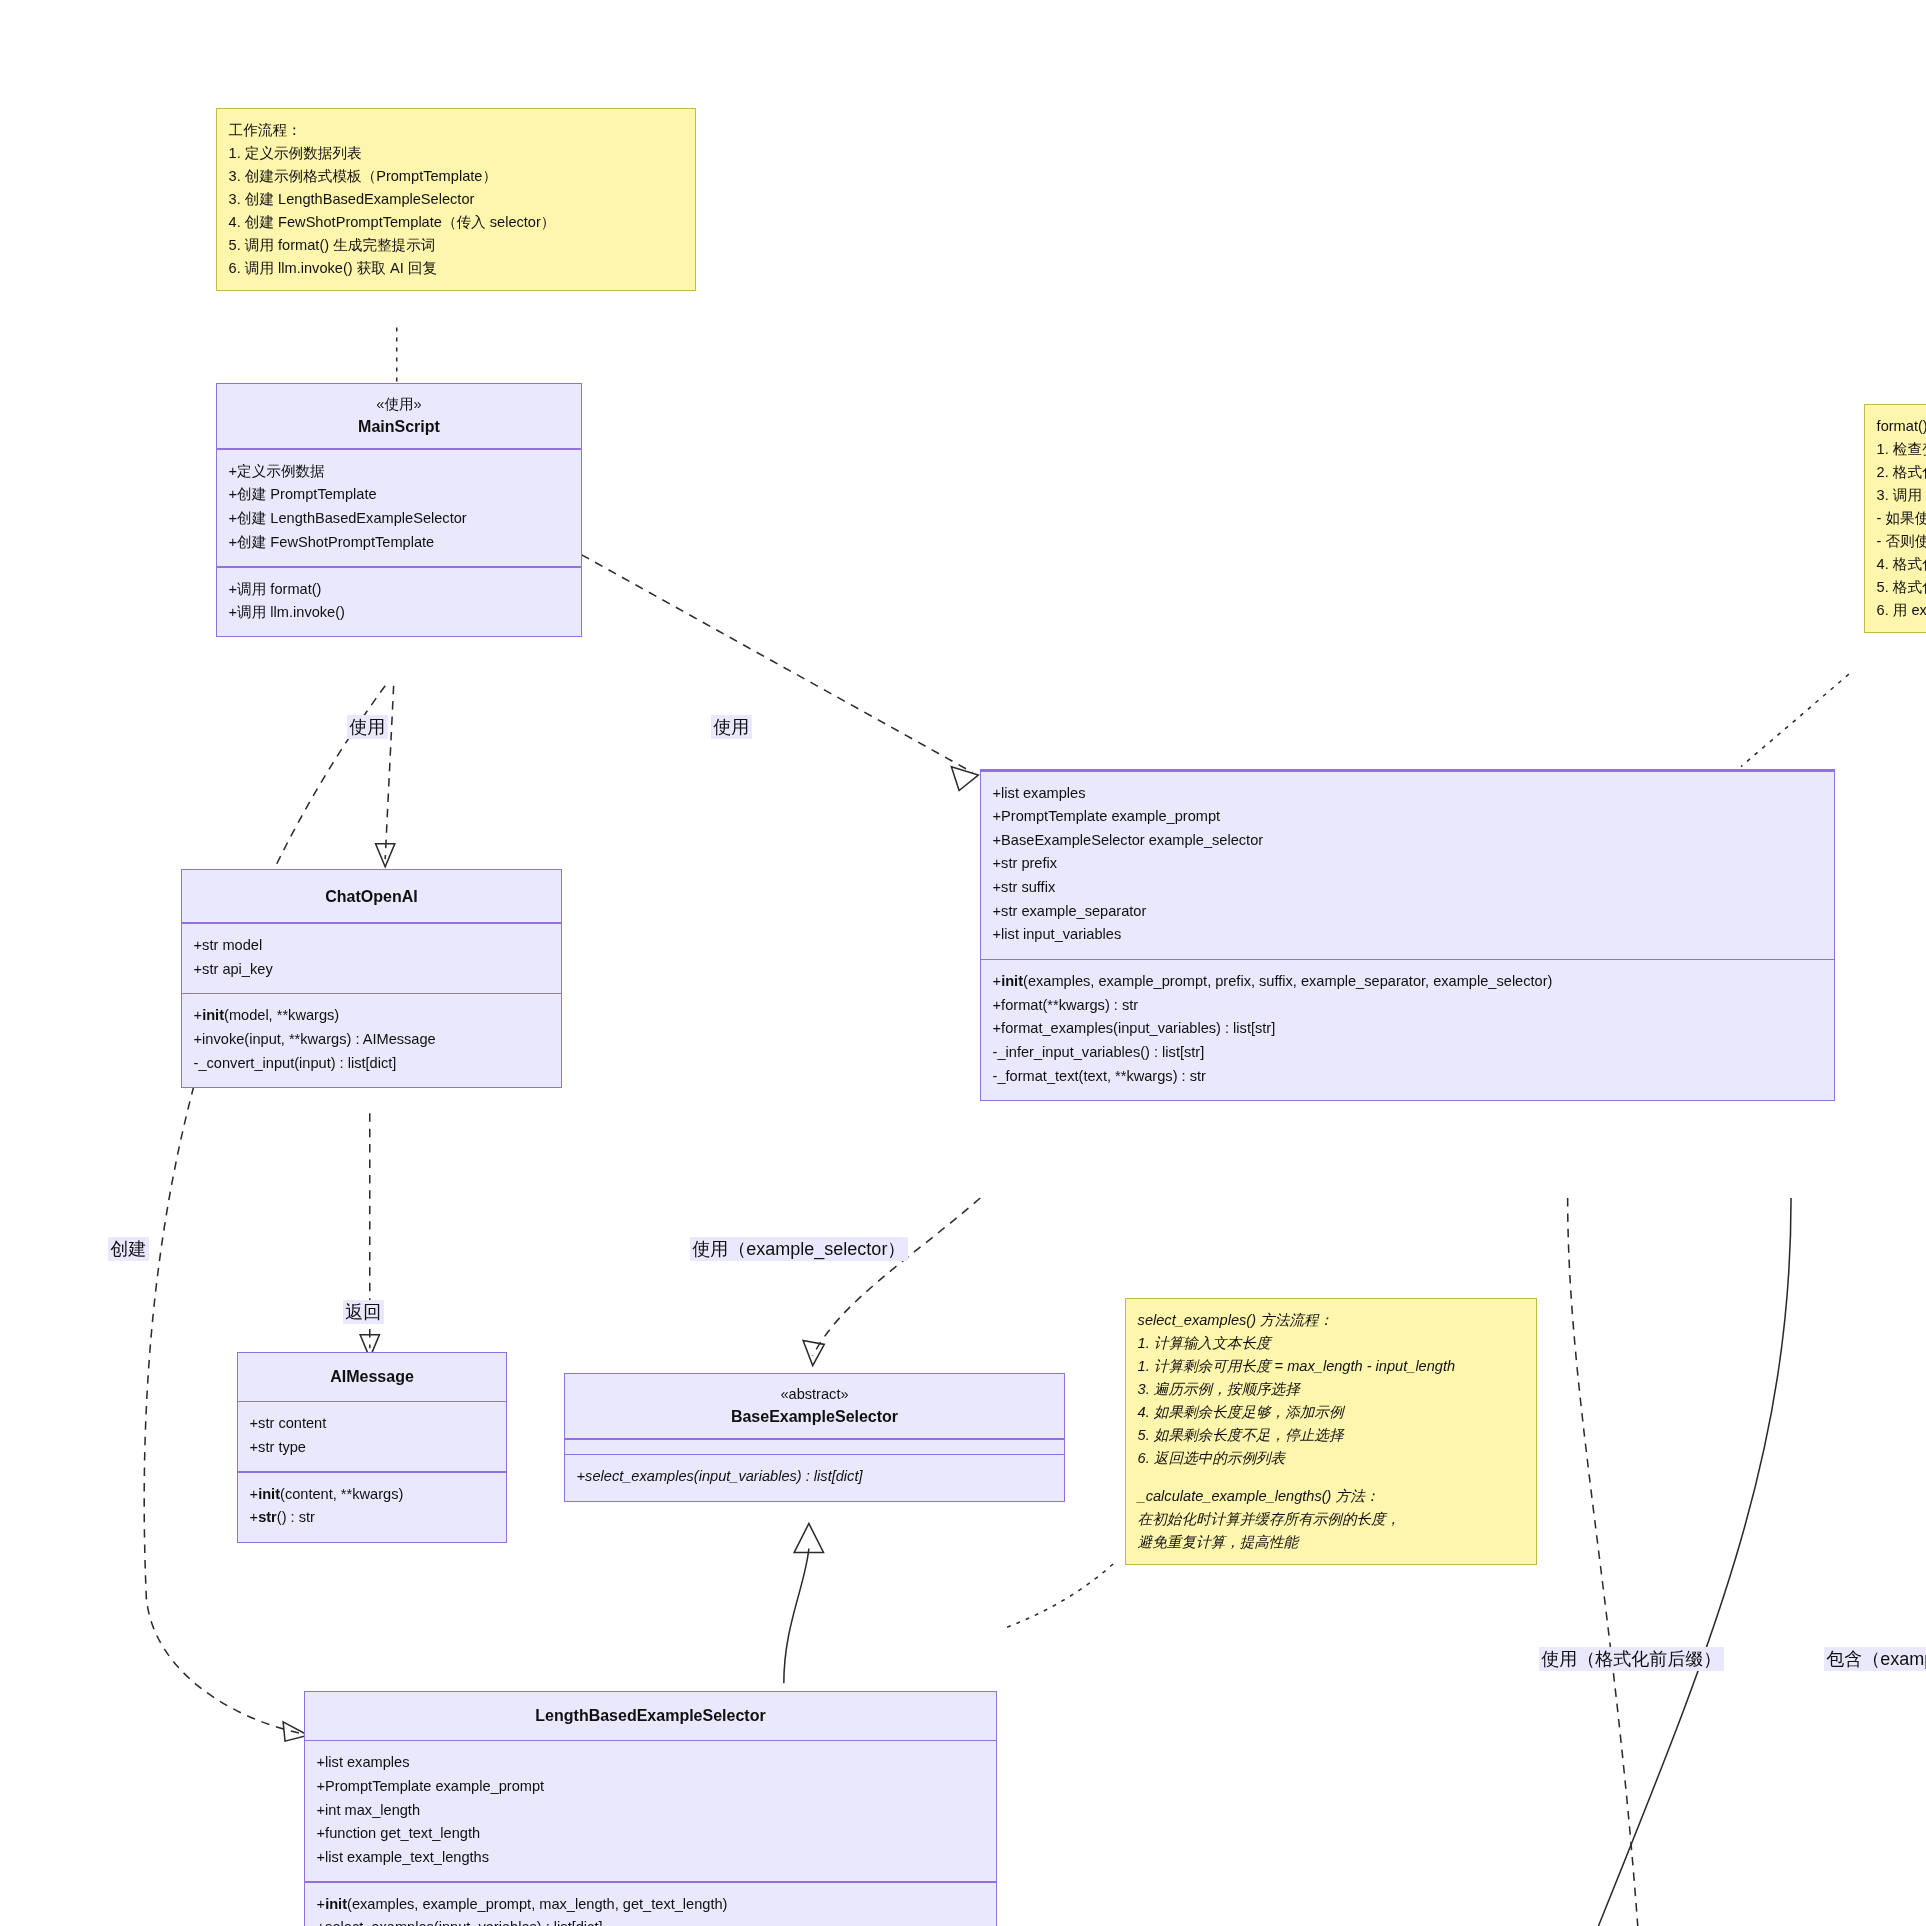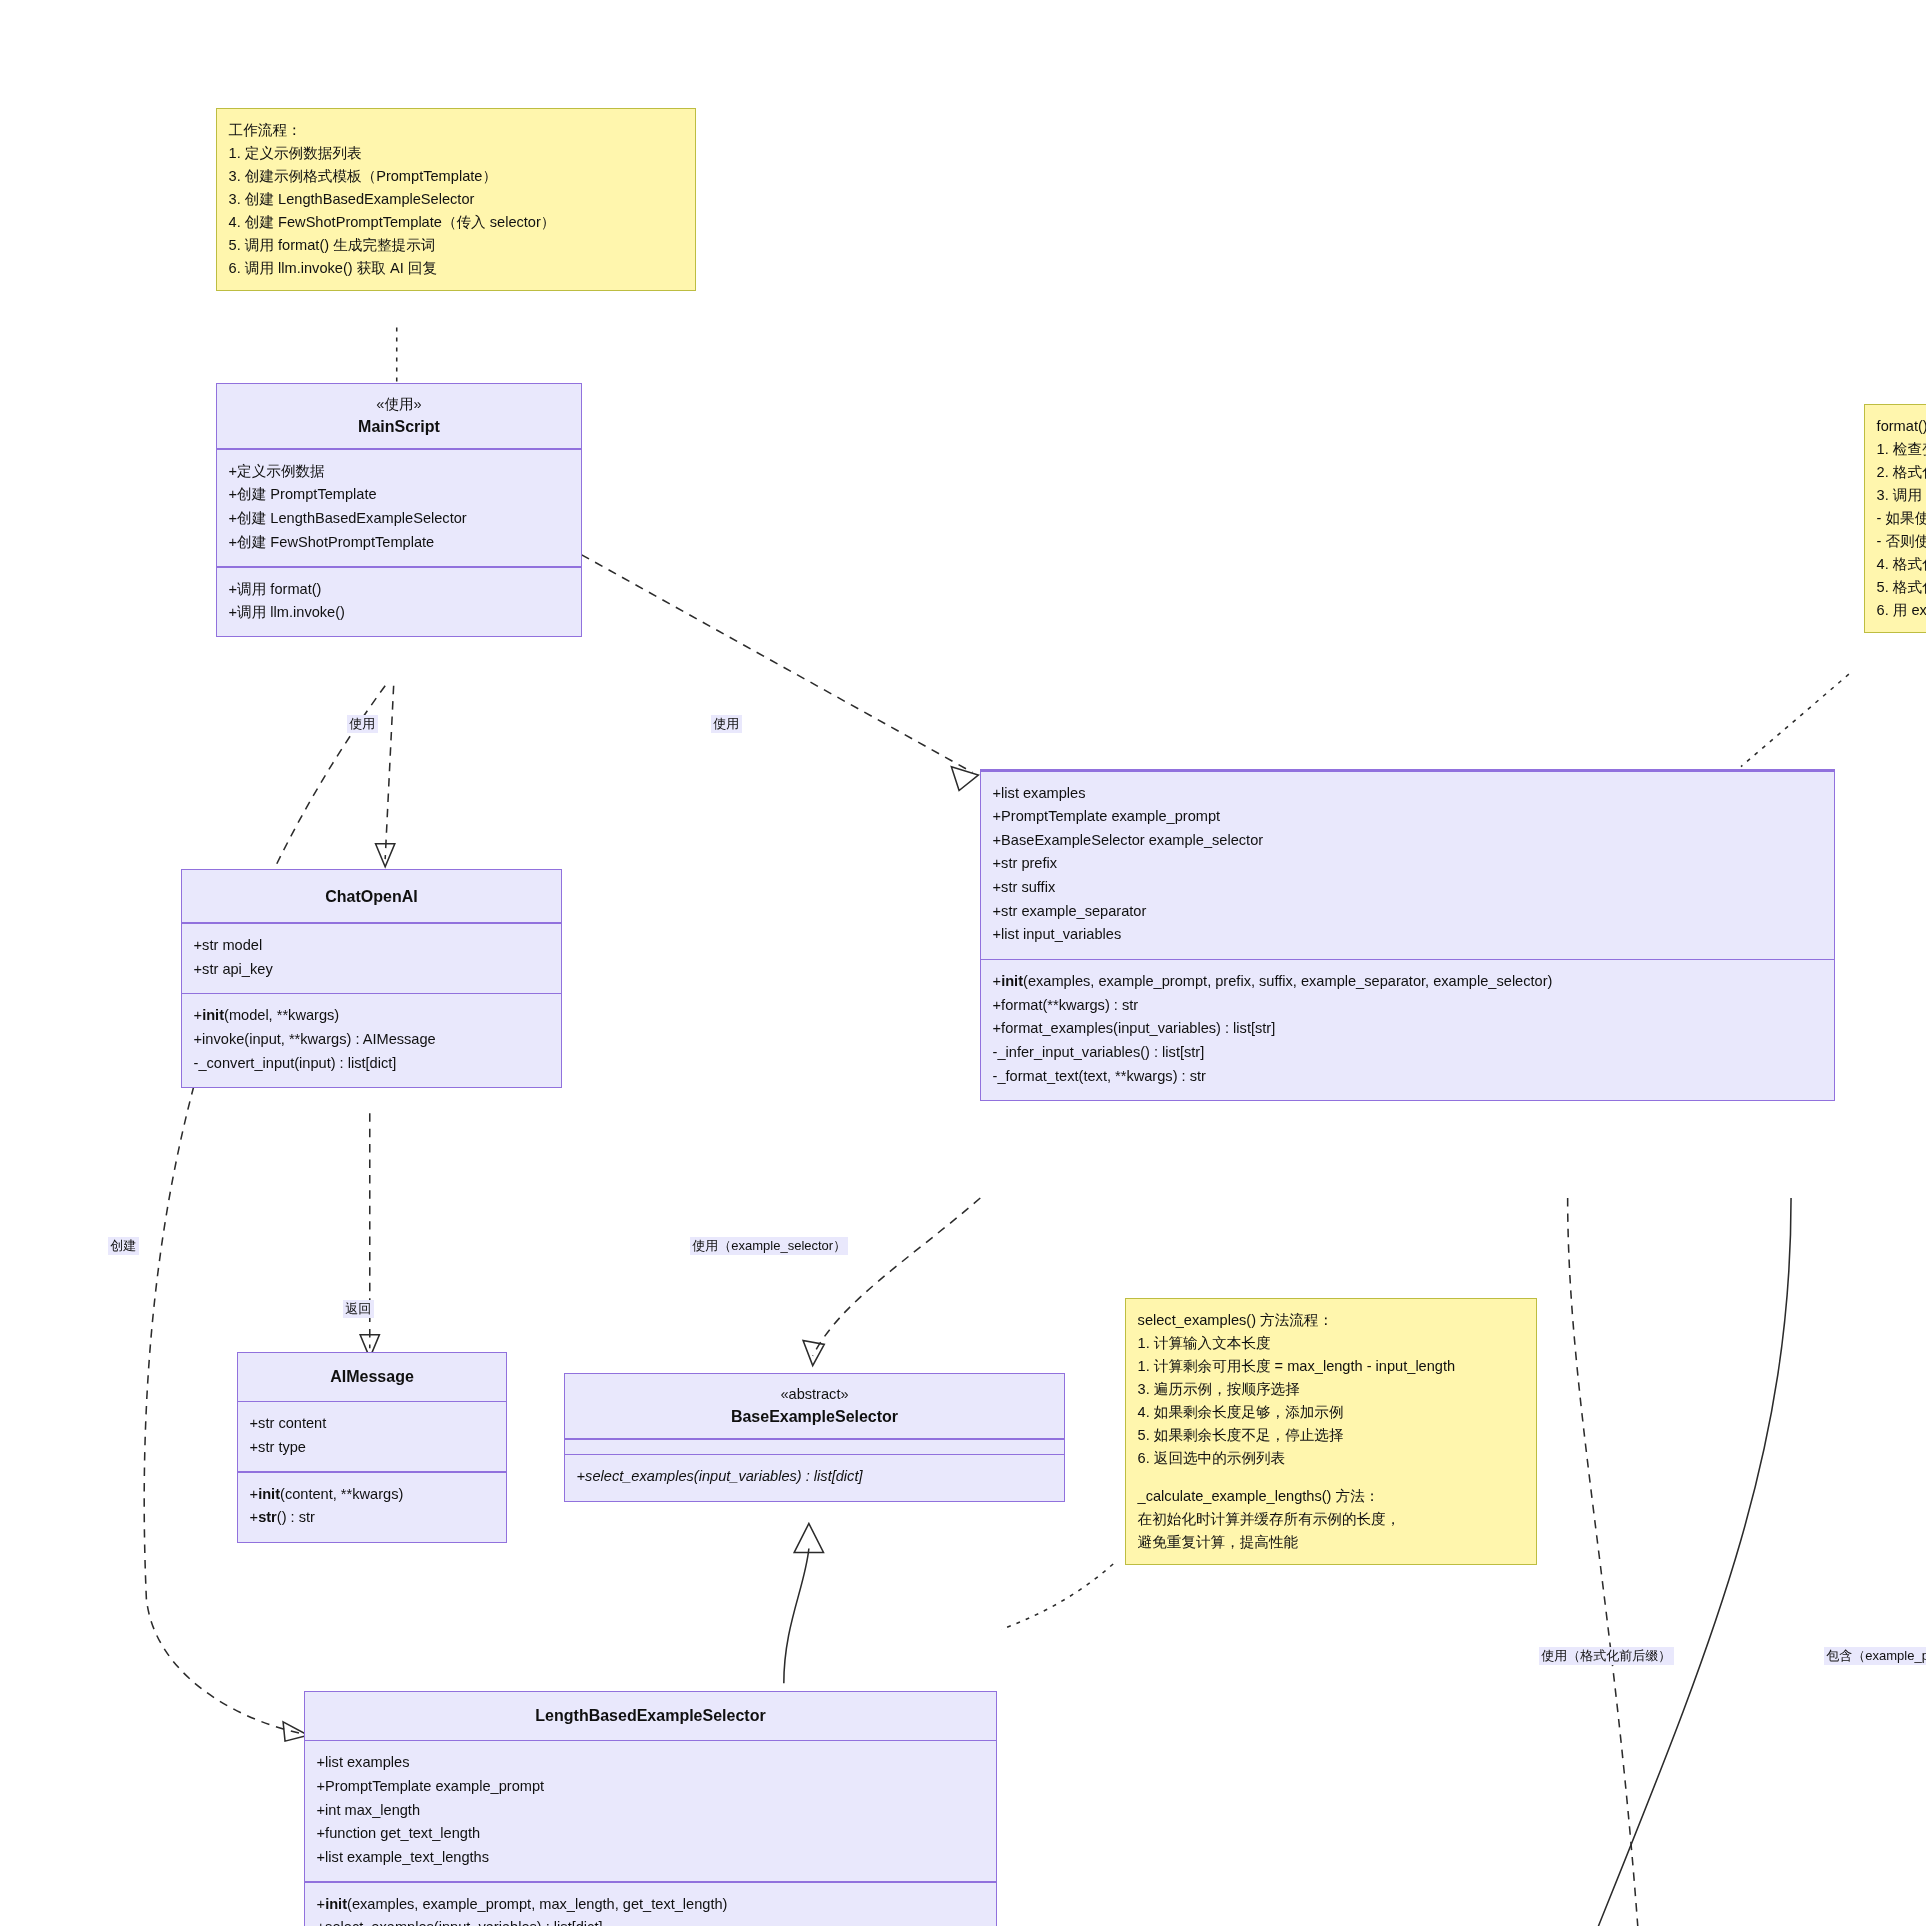--- a/index.html
+++ b/index.html
@@ -35,21 +35,21 @@
     box-sizing:border-box;
     padding:10px 11.6px;
   }
   .note .nline{font-size:14.6px;color:#101010;line-height:1.58;white-space:nowrap;}
   .note .nline.blank{height:14.6px;}
 
   
   .elabel{
     position:absolute;
     background:#E9E8FC;
-    font-size:13px;
+    font-size:18px;
     color:#101010;
     white-space:nowrap;
     padding:0.8px 2.3px;
     line-height:1.25;
   }
 
   svg.wires{position:absolute;left:0;top:0;width:2447px;height:2554px;pointer-events:none;}
   svg.wires path{fill:none;stroke:#2b2b2b;stroke-width:4;}
   svg.wires path.dash{stroke-dasharray:22 18;}
   svg.wires path.dot{stroke-dasharray:10 16;}
@@ -115,21 +115,21 @@
     <div class="nline">1. 检查变量完整性</div>
     <div class="nline">2. 格式化前缀</div>
     <div class="nline">3. 调用 format_examples()：</div>
     <div class="nline">- 如果使用 example_selector，调用 select_examples()</div>
     <div class="nline">- 否则使用所有 examples</div>
     <div class="nline">4. 格式化选中的示例</div>
     <div class="nline">5. 格式化后缀</div>
     <div class="nline">6. 用 example_separator 连接所有部分</div>
   </div>
 
-  <div class="note" style="left:1125px; top:1298px; width:412px;">
+  <div class="note" style="left:1125px; top:1298px; width:412px;font-style:italic;">
     <div class="nline">select_examples() 方法流程：</div>
     <div class="nline">1. 计算输入文本长度</div>
     <div class="nline">1. 计算剩余可用长度 = max_length - input_length</div>
     <div class="nline">3. 遍历示例，按顺序选择</div>
     <div class="nline">4. 如果剩余长度足够，添加示例</div>
     <div class="nline">5. 如果剩余长度不足，停止选择</div>
     <div class="nline">6. 返回选中的示例列表</div>
     <div class="nline blank"></div>
     <div class="nline">_calculate_example_lengths() 方法：</div>
     <div class="nline">在初始化时计算并缓存所有示例的长度，</div>

